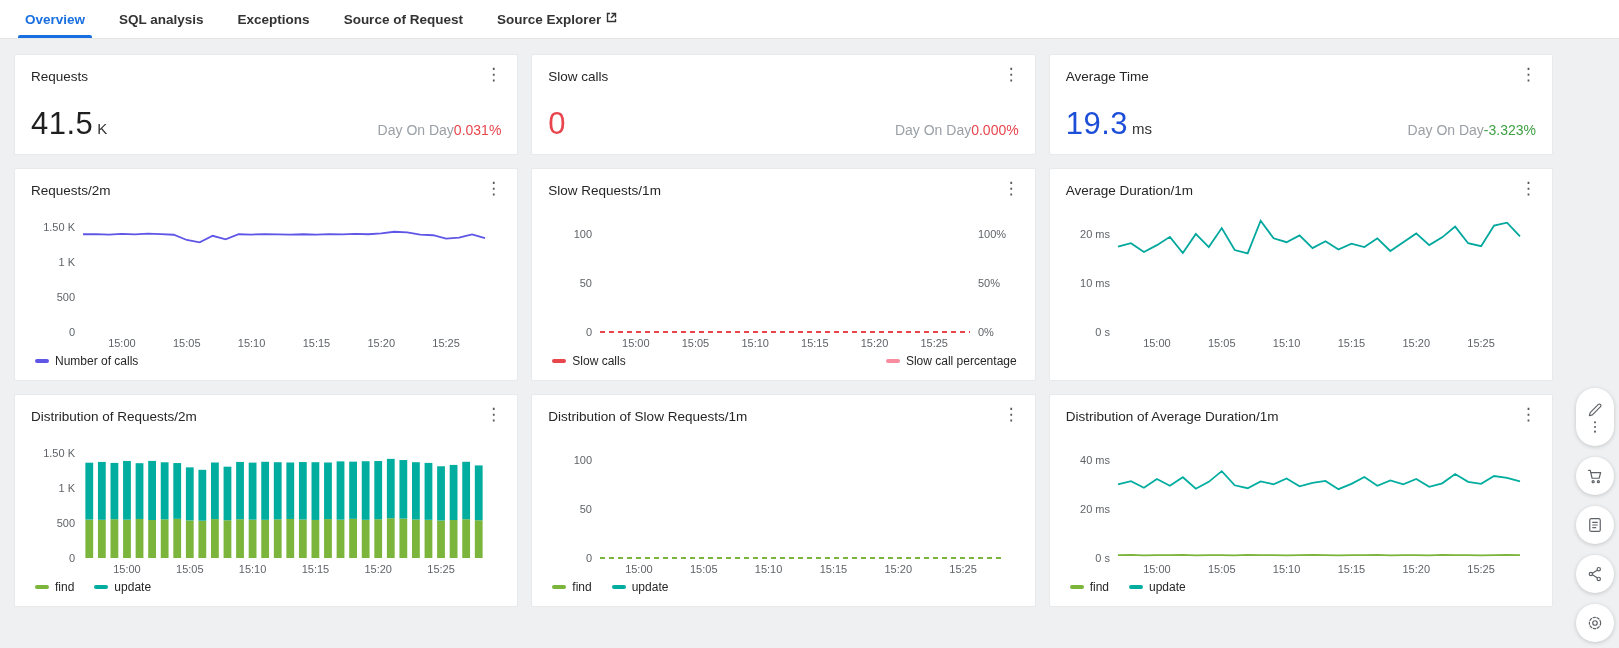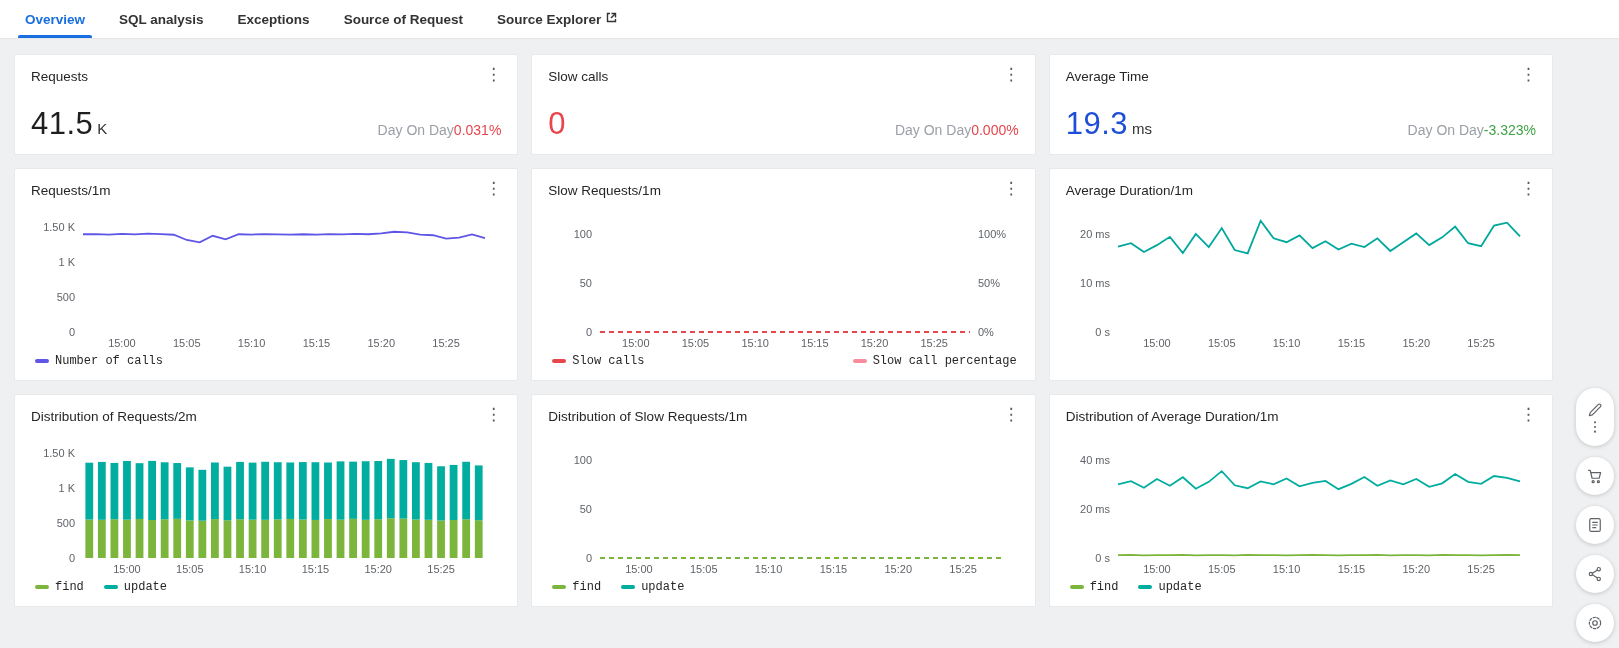--- a/index.html
+++ b/index.html
@@ -49,21 +49,21 @@
   .kpi-dod   { font-size:14px; color:#9aa0a6; padding-bottom:4px; white-space:nowrap; }
   
   .chart { height:152px; width:100%; margin-top:2px; }
   .chart svg { display:block; }
   .tick { font-size:11px; fill:#5f6368; font-family:"Liberation Sans", sans-serif; }
   .legend {
     display:flex; gap:20px; align-items:center;
     font-size:12px; color:#262626; padding:2px 2px 0 4px;
   }
   .legend.split { justify-content:space-between; }
-  .legend-item { display:flex; align-items:center; gap:6px; cursor:pointer;font-family:Liberation Mono, monospace; }
+  .legend-item { display:flex; align-items:center; gap:6px; cursor:pointer; }
   .legend-marker { width:14px; height:4px; border-radius:2px; display:inline-block; }
   
   .side-toolbar {
     position:fixed; right:5px; top:388px;
     display:flex; flex-direction:column; align-items:center; gap:11px;
   }
   .tool-pill {
     width:38px; height:58px; background:#fff; border-radius:19px;
     box-shadow:0 1px 4px rgba(0,0,0,.18);
     display:flex; flex-direction:column; align-items:center; justify-content:center; gap:1px;
@@ -149,21 +149,21 @@
         <span class="kpi-unit">ms</span>
       </div>
       <div class="kpi-dod">
         <span>Day On Day</span><span style="color: rgb(63, 160, 69);">-3.323%</span>
       </div>
     </div>
   </section>
 
   <section class="card">
     <div class="card-head">
-      <h3 class="card-title">Requests/1m</h3>
+      <h3 class="card-title">Requests/2m</h3>
       <button class="kebab">⋮</button>
     </div>
     <div class="chart">
         <svg width="470" height="152">
           <text x="44" y="31.428571428571434" text-anchor="end" class="tick">1.50 K</text>
           <text x="44" y="66.28571428571429" text-anchor="end" class="tick">1 K</text>
           <text x="44" y="101.14285714285714" text-anchor="end" class="tick">500</text>
           <text x="44" y="136" text-anchor="end" class="tick">0</text>
           <text x="90.90322580645162" y="147" text-anchor="middle" class="tick">15:00</text>
           <text x="155.74193548387098" y="147" text-anchor="middle" class="tick">15:05</text>

